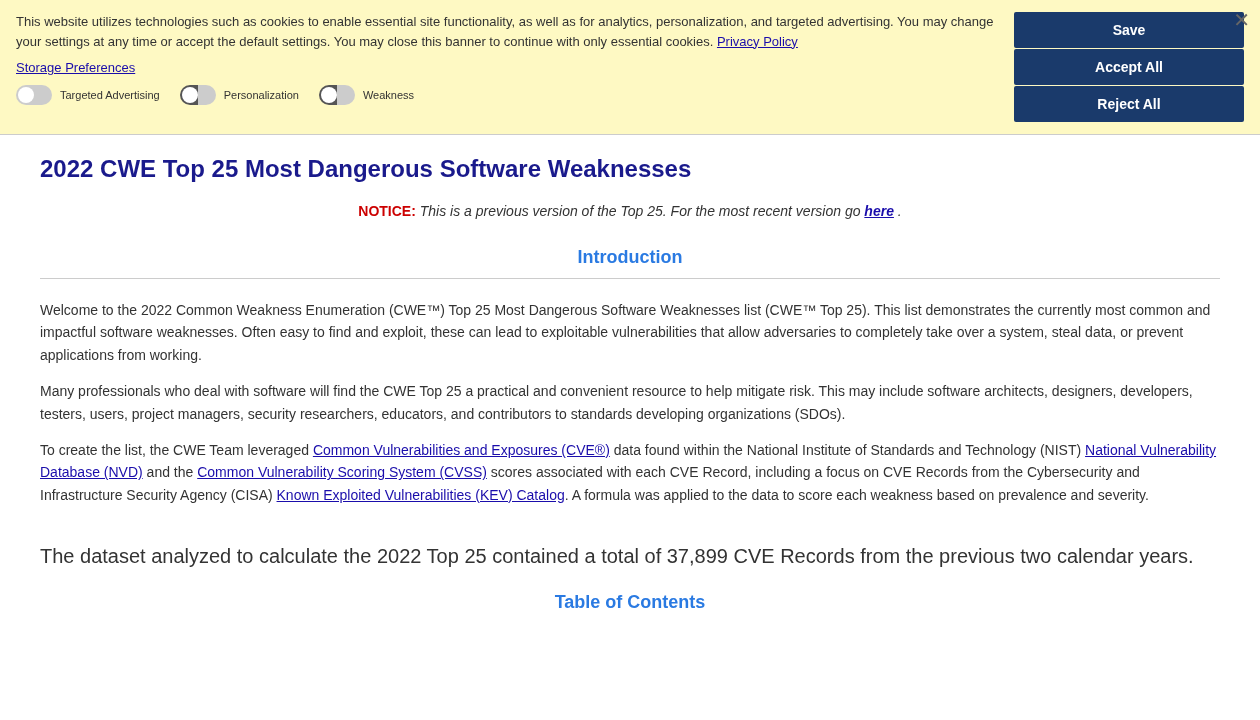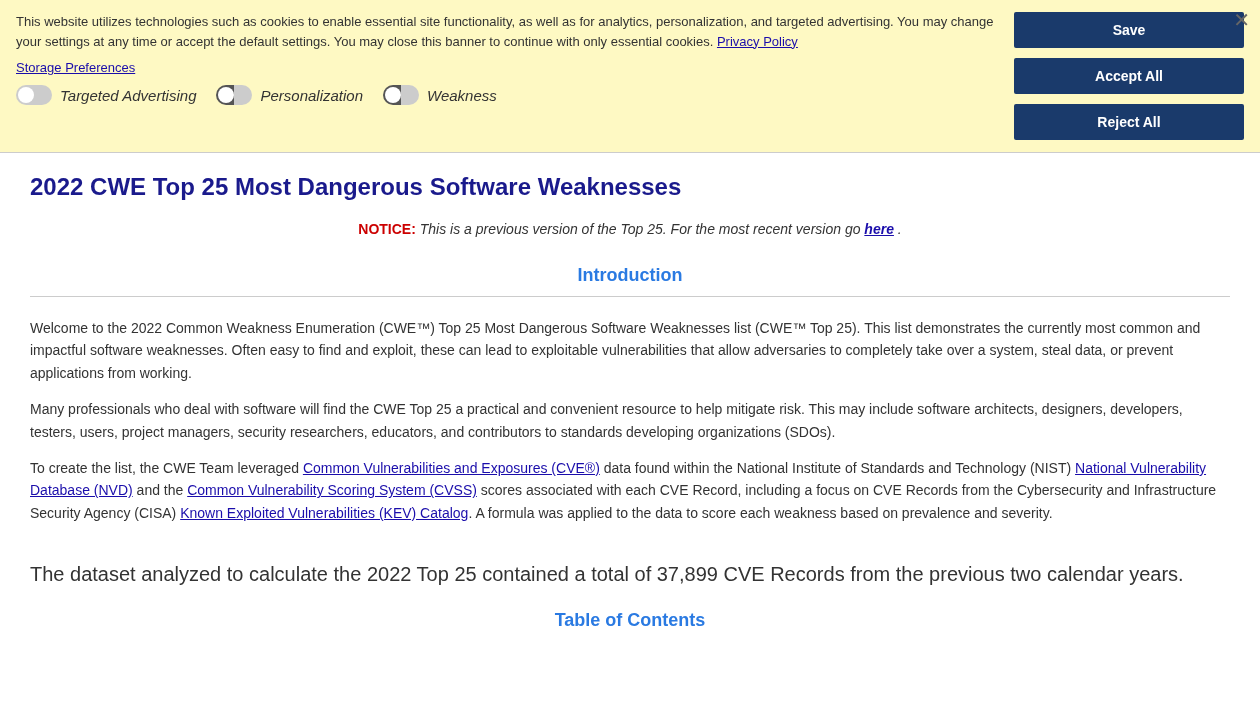--- a/index.html
+++ b/index.html
@@ -36,22 +36,21 @@
     .toggle-row {
       display: flex;
       align-items: center;
       gap: 20px;
       margin-top: 10px;
     }
     .toggle-item {
       display: flex;
       align-items: center;
       gap: 8px;
-      font-size: 15px;
-      font-style: italic;
+      font-size: 11px;
     }
     .toggle-switch {
       width: 36px;
       height: 20px;
       background: #ccc;
       border-radius: 10px;
       position: relative;
       display: inline-block;
     }
     .toggle-switch.partial {
@@ -63,21 +62,21 @@
       width: 16px;
       height: 16px;
       background: #fff;
       border-radius: 50%;
       top: 2px;
       left: 2px;
     }
     .cookie-buttons {
       display: flex;
       flex-direction: column;
-      gap: 10px;
+      gap: 1px;
       min-width: 230px;
     }
     .cookie-btn {
       background: #1a3a6b;
       color: #fff;
       border: none;
       padding: 10px 16px;
       font-size: 14px;
       cursor: pointer;
       border-radius: 2px;
@@ -90,21 +89,21 @@
       background: none;
       border: none;
       cursor: pointer;
       font-size: 20px;
       color: #666;
       line-height: 1;
     }
 
     
     .main-content {
-      padding: 20px 30px;
+      padding: 20px 40px;
     }
     .page-title {
       font-size: 24px;
       font-weight: bold;
       color: #1a1a8c;
       margin-bottom: 20px;
     }
     .notice-box {
       text-align: center;
       margin-bottom: 28px;

